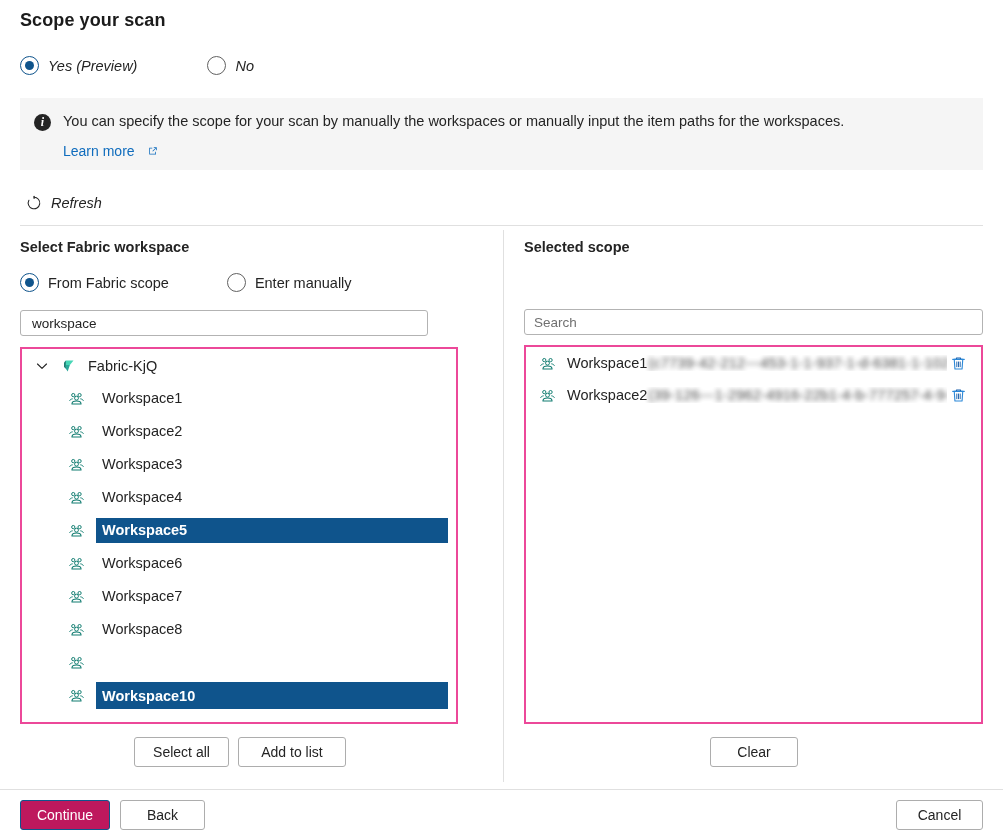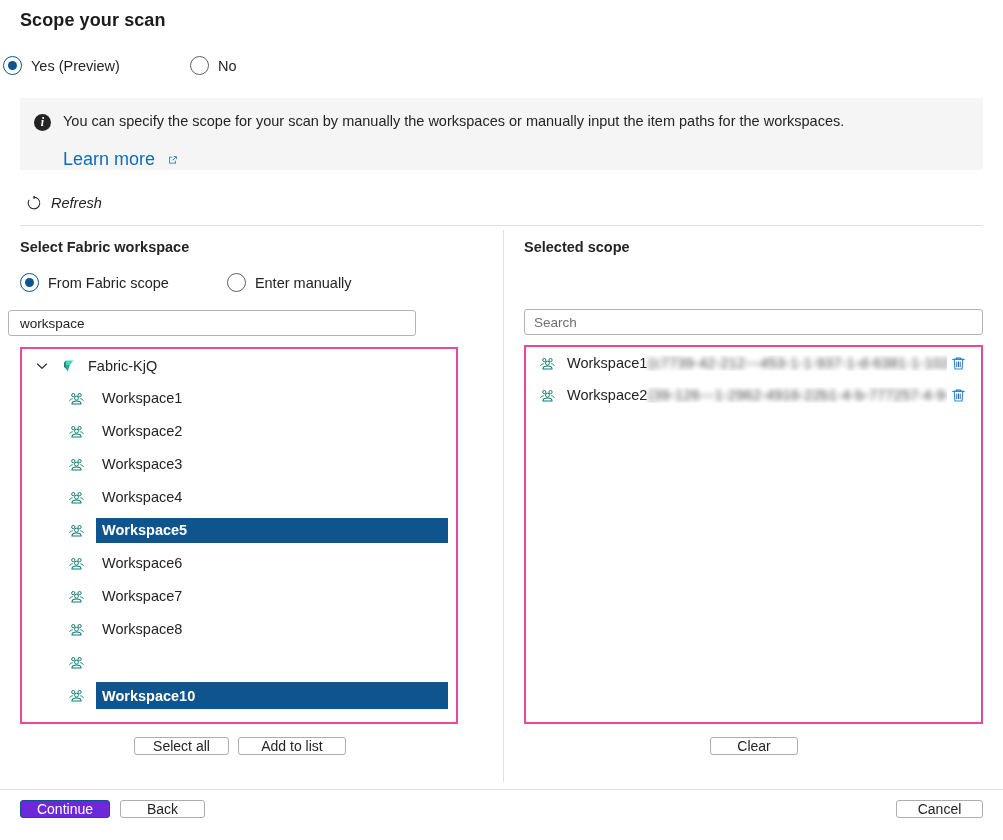--- a/index.html
+++ b/index.html
@@ -14,21 +14,21 @@
   #root { position: relative; width: 1003px; height: 840px; }
 
   
   .page-title {
     position: absolute; left: 20px; top: 10px;
     font-size: 18px; font-weight: 600; color: #1b1b1b;
     letter-spacing: .1px;
   }
 
   .radio-row { position: absolute; display: flex; align-items: center; }
-  #scope-radio-row { left: 3px; top: 56px; }
+  #scope-radio-row { left: 20px; top: 56px; font-style: italic; }
   #source-radio-row { left: 20px; top: 273px; }
 
   .radio-opt { display: flex; align-items: center; cursor: pointer; }
   .radio-mark {
     width: 19px; height: 19px; border-radius: 50%;
     border: 1px solid #616161; background: #fff;
     display: inline-block; position: relative; flex: none;
   }
   .radio-opt.checked .radio-mark { border: 1px solid #0f548c; border-width: 1px; }
   .radio-opt.checked .radio-mark::after {
@@ -50,21 +50,21 @@
     background: #242424; color: #fff; flex: none;
     font-size: 12px; font-weight: 700; font-style: italic;
     display: flex; align-items: center; justify-content: center;
     font-family: "Liberation Serif", serif;
     margin-top: 2px;
   }
   .info-text-wrap { margin-left: 12px; }
   .info-text { font-size: 14.5px; color: #242424; line-height: 19px; }
   .learn-more {
     display: inline-flex; align-items: center; gap: 12px;
-    margin-top: 18px; font-size: 18px; color: #0f6cbd;
+    margin-top: 12px; font-size: 14px; color: #0f6cbd;
     cursor: pointer; text-decoration: none;
   }
 
   
   .refresh-btn {
     position: absolute; left: 22px; top: 192px;
     display: flex; align-items: center; gap: 9px;
     font-size: 14.5px; color: #242424; cursor: pointer;
     padding: 3px 4px;
     font-style: italic;
@@ -90,21 +90,21 @@
   
   .text-input {
     position: absolute;
     height: 26px;
     border: 1px solid #b3b3b3; border-radius: 3px;
     background: #fff; font-size: 13.5px; color: #242424;
     padding: 0 9px; font-family: "Liberation Sans", sans-serif;
     outline: none;
   }
   .text-input::placeholder { color: #707070; }
-  #workspace-filter { left: 8px; top: 310px; width: 408px; padding-left: 11px; }
+  #workspace-filter { left: 20px; top: 310px; width: 408px; padding-left: 11px; }
   #selected-search { left: 524px; top: 309px; width: 459px; }
 
   
   .list-box {
     position: absolute; border: 2px solid #ec4899; background: #fff;
     overflow: hidden;
   }
   #tree-box { left: 20px; top: 347px; width: 438px; height: 377px; }
   #selected-box { left: 524px; top: 345px; width: 459px; height: 379px; }
 
@@ -153,29 +153,29 @@
     letter-spacing: .2px;
     user-select: none;
   }
   .trash-btn {
     width: 22px; height: 22px; flex: none; cursor: pointer;
     display: flex; align-items: center; justify-content: center;
   }
 
   
   .btn {
-    position: absolute; height: 18px;
+    position: absolute; height: 30px;
     border: 1px solid #adadad; border-radius: 3px; background: #fff;
     font-size: 14px; color: #242424; cursor: pointer;
     font-family: "Liberation Sans", sans-serif;
     display: flex; align-items: center; justify-content: center;
     padding: 0 14px;
   }
   .btn.primary {
-    background: #6d28d9; border-color: #0f548c; color: #ffffff;
+    background: #be185d; border-color: #0f548c; color: #ffffff;
   }
 
   #select-all-btn { left: 134px; top: 737px; width: 95px; }
   #add-to-list-btn { left: 238px; top: 737px; width: 108px; }
   #clear-btn      { left: 710px; top: 737px; width: 88px; }
 
   .footer-hr {
     position: absolute; left: 0; top: 789px;
     width: 1003px; height: 1px; background: #e0e0e0;
   }

